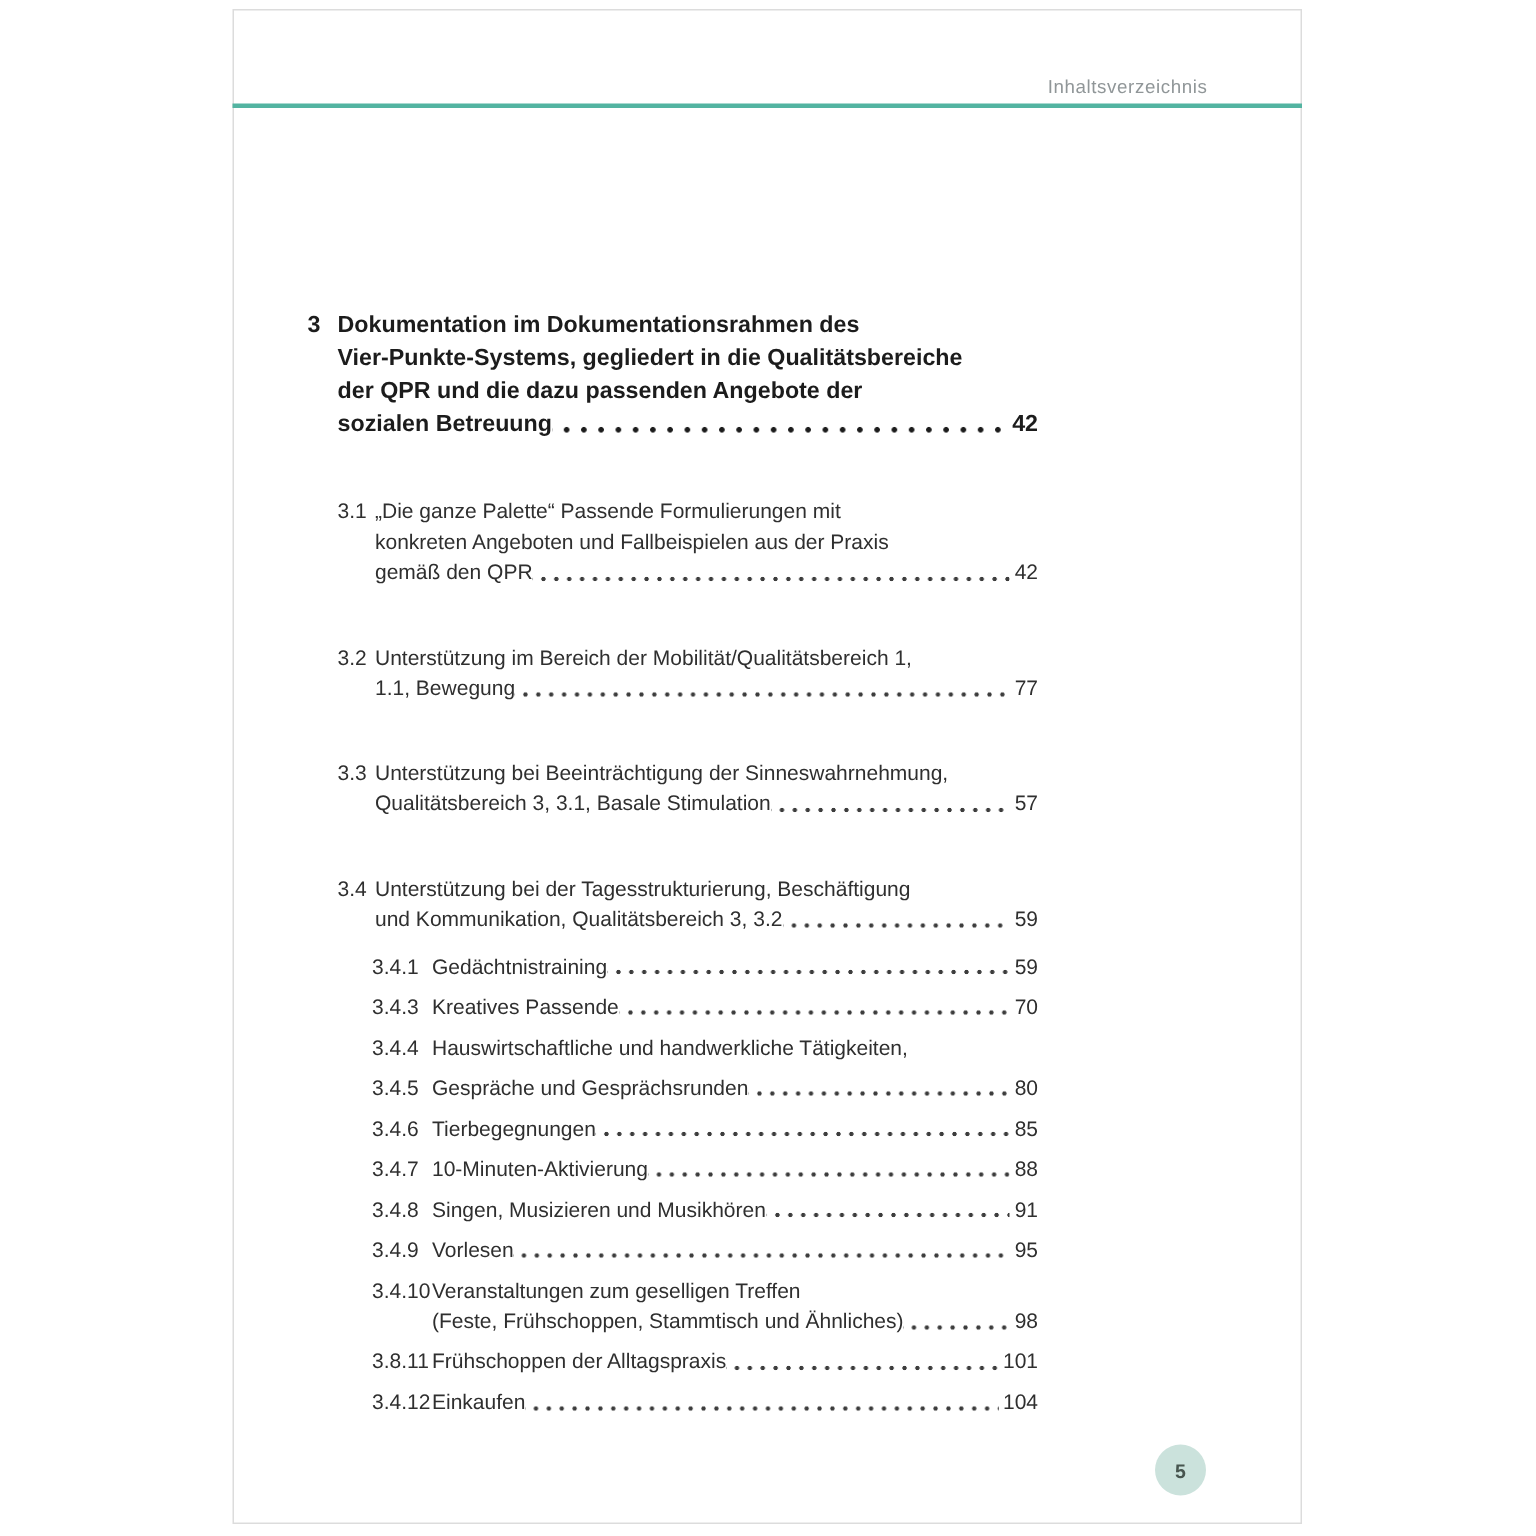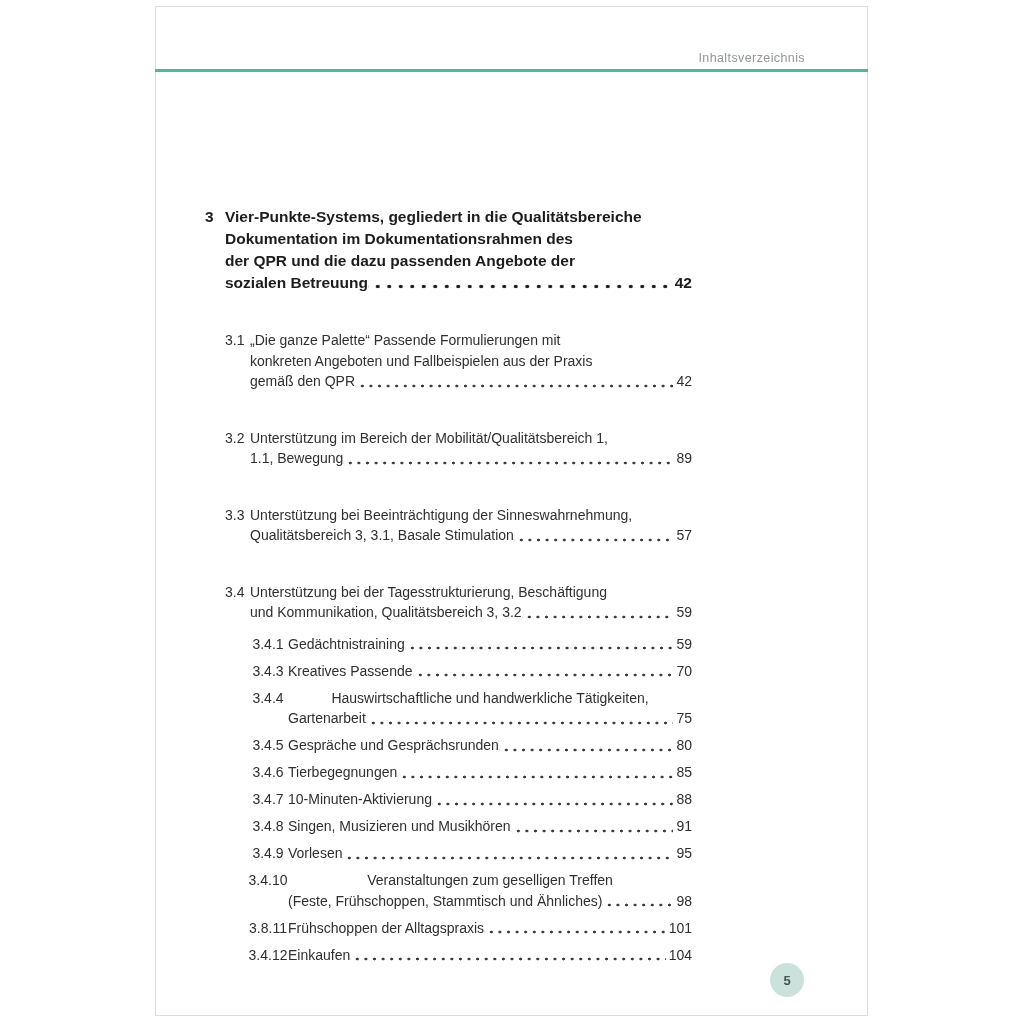--- a/index.html
+++ b/index.html
@@ -75,21 +75,21 @@
   }
   .lv0 .num { width: 20px; }
   .lv0 .leader {
     background-image: radial-gradient(circle, #1c1c1c 1.6px, rgba(0,0,0,0) 2.1px);
     background-size: 11.5px 5px;
     background-position: left 4px bottom 5px;
     margin-right: 2px;
   }
   .lv1 { margin-left: 20px; margin-bottom: 11px; margin-top: 36px; }
   .lv1 .num { width: 25px; }
-  .lv2 { margin-left: 43px; margin-bottom: 6.5px; text-align: center; }
+  .lv2 { margin-left: 43px; margin-bottom: 6.5px; }
   .lv2 .num { width: 40px; }
 
   .badge {
     position: absolute;
     left: 614px;
     top: 956px;
     width: 34px;
     height: 34px;
     border-radius: 50%;
     background: #cbe2dc;
@@ -106,22 +106,22 @@
 
 <div class="canvas">
   <div class="page">
     <div class="header-label">Inhaltsverzeichnis</div>
     <div class="rule" style="background: rgb(83, 180, 161);"></div>
 
     <div class="toc">
         <div class="entry lv0">
           <span class="num">3</span>
           <div class="body">
+            <div class="line">Dokumentation im Dokumentationsrahmen des</div>
             <div class="line">Vier-Punkte-Systems, gegliedert in die Qualitätsbereiche</div>
-            <div class="line">Dokumentation im Dokumentationsrahmen des</div>
             <div class="line">der QPR und die dazu passenden Angebote der</div>
             <div class="lastline">
               <span>sozialen Betreuung</span>
               <div class="leader"></div>
               <span class="pg">42</span>
             </div>
           </div>
         </div>
         <div class="entry lv1">
           <span class="num">3.1</span>
@@ -135,21 +135,21 @@
             </div>
           </div>
         </div>
         <div class="entry lv1">
           <span class="num">3.2</span>
           <div class="body">
             <div class="line">Unterstützung im Bereich der Mobilität/Qualitätsbereich 1,</div>
             <div class="lastline">
               <span>1.1, Bewegung</span>
               <div class="leader"></div>
-              <span class="pg">89</span>
+              <span class="pg">77</span>
             </div>
           </div>
         </div>
         <div class="entry lv1">
           <span class="num">3.3</span>
           <div class="body">
             <div class="line">Unterstützung bei Beeinträchtigung der Sinneswahrnehmung,</div>
             <div class="lastline">
               <span>Qualitätsbereich 3, 3.1, Basale Stimulation</span>
               <div class="leader"></div>
@@ -185,25 +185,20 @@
               <span>Kreatives Passende</span>
               <div class="leader"></div>
               <span class="pg">70</span>
             </div>
           </div>
         </div>
         <div class="entry lv2">
           <span class="num">3.4.4</span>
           <div class="body">
             <div class="line">Hauswirtschaftliche und handwerkliche Tätigkeiten,</div>
-            <div class="lastline">
-              <span>Gartenarbeit</span>
-              <div class="leader"></div>
-              <span class="pg">75</span>
-            </div>
           </div>
         </div>
         <div class="entry lv2">
           <span class="num">3.4.5</span>
           <div class="body">
             <div class="lastline">
               <span>Gespräche und Gesprächsrunden</span>
               <div class="leader"></div>
               <span class="pg">80</span>
             </div>

